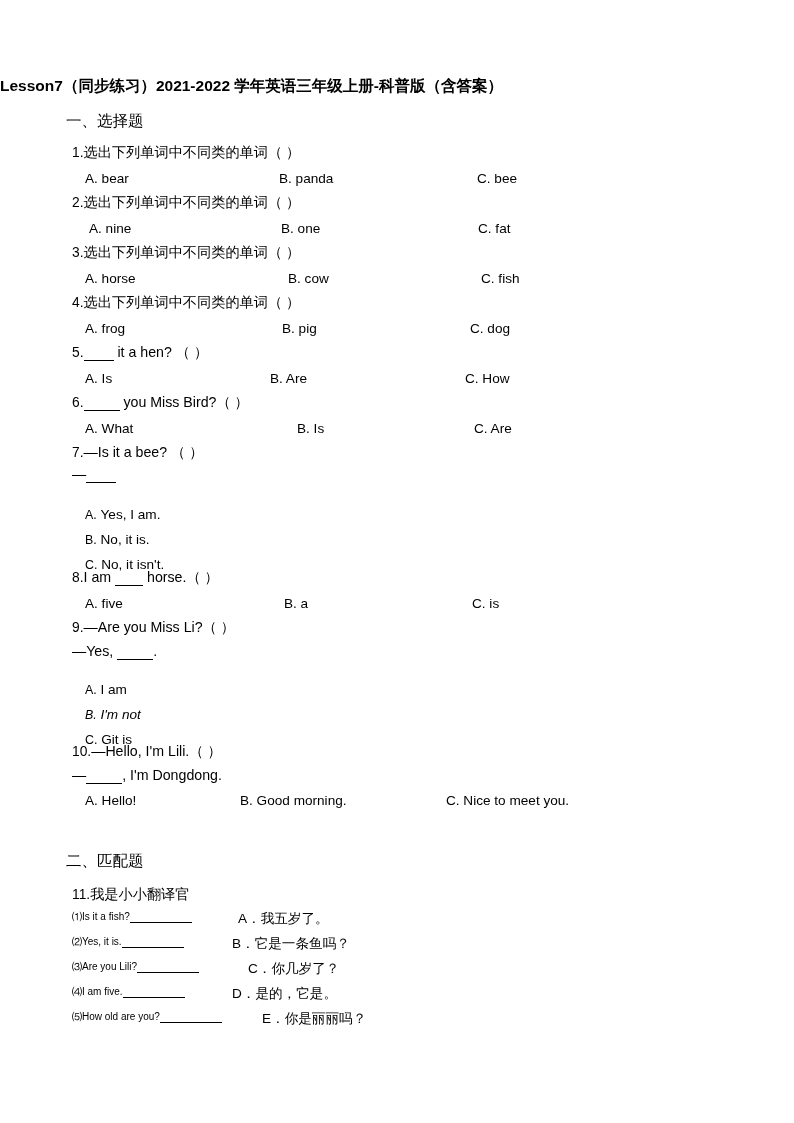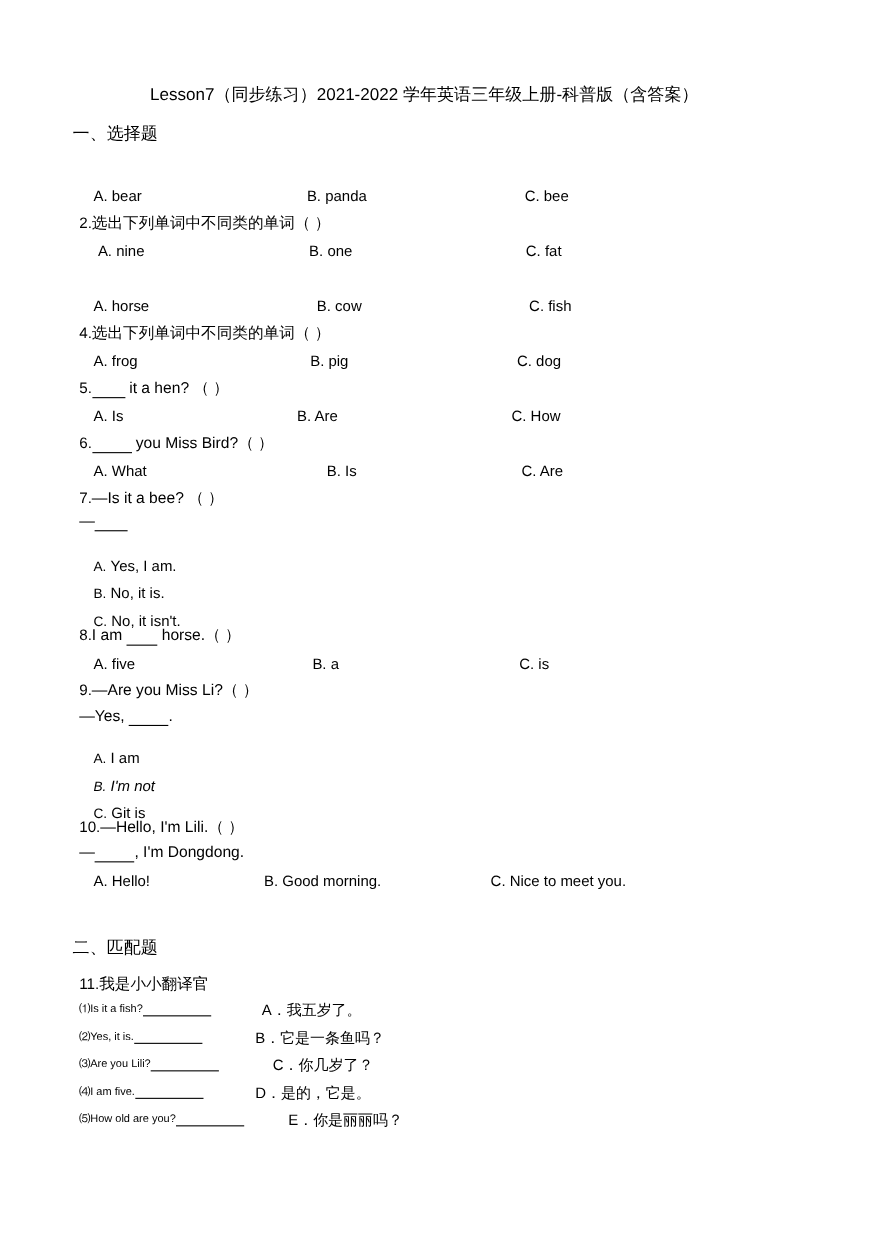--- a/index.html
+++ b/index.html
@@ -19,23 +19,23 @@
     position: absolute;
     left: 0; top: 0;
     width: 794px;
     height: 1123px;
   }
   .doc-title {
     position: absolute;
     left: 0;
     top: 76px;
     width: 635px;
-    text-align: right;
+    text-align: left;
     font-size: 15.5px;
-    font-weight: normal;
+    font-weight: bold;
     letter-spacing: 0px;
     white-space: nowrap;
   }
   .section-heading {
     position: absolute;
     left: 66px;
     font-size: 15.5px;
     font-weight: normal;
     white-space: nowrap;
   }
@@ -85,29 +85,31 @@
 </style>
 </head>
 <body>
 
 <div class="page">
 
   <div class="doc-title">Lesson7（同步练习）2021-2022 学年英语三年级上册-科普版（含答案）</div>
 
   <div class="section-heading" style="top:111px;">一、选择题</div>
 
+  <div class="qline" style="top:143px;"><span class="num">1.</span><span>选出下列单词中不同类的单词（       ）</span></div>
   <div class="opt" style="left:85px; top:171px;">A. bear</div>
   <div class="opt" style="left:279px; top:171px;">B. panda</div>
   <div class="opt" style="left:477px; top:171px;">C. bee</div>
 
   <div class="qline" style="top:193px;"><span class="num">2.</span><span>选出下列单词中不同类的单词（       ）</span></div>
   <div class="opt" style="left:74px; top:221px;margin-left:15px;">A. nine</div>
   <div class="opt" style="left:281px; top:221px;">B. one</div>
   <div class="opt" style="left:478px; top:221px;">C. fat</div>
 
+  <div class="qline" style="top:243px;"><span class="num">3.</span><span>选出下列单词中不同类的单词（       ）</span></div>
   <div class="opt" style="left:85px; top:271px;">A. horse</div>
   <div class="opt" style="left:288px; top:271px;">B. cow</div>
   <div class="opt" style="left:481px; top:271px;">C. fish</div>
 
   <div class="qline" style="top:293px;"><span class="num">4.</span><span>选出下列单词中不同类的单词（       ）</span></div>
   <div class="opt" style="left:85px; top:321px;">A. frog</div>
   <div class="opt" style="left:282px; top:321px;">B. pig</div>
   <div class="opt" style="left:470px; top:321px;">C. dog</div>
 
   <div class="qline" style="top:343px;"><span class="num">5.</span><span class="blank" style="width:30px;">&nbsp;</span><span> it a hen?  （       ）</span></div>

